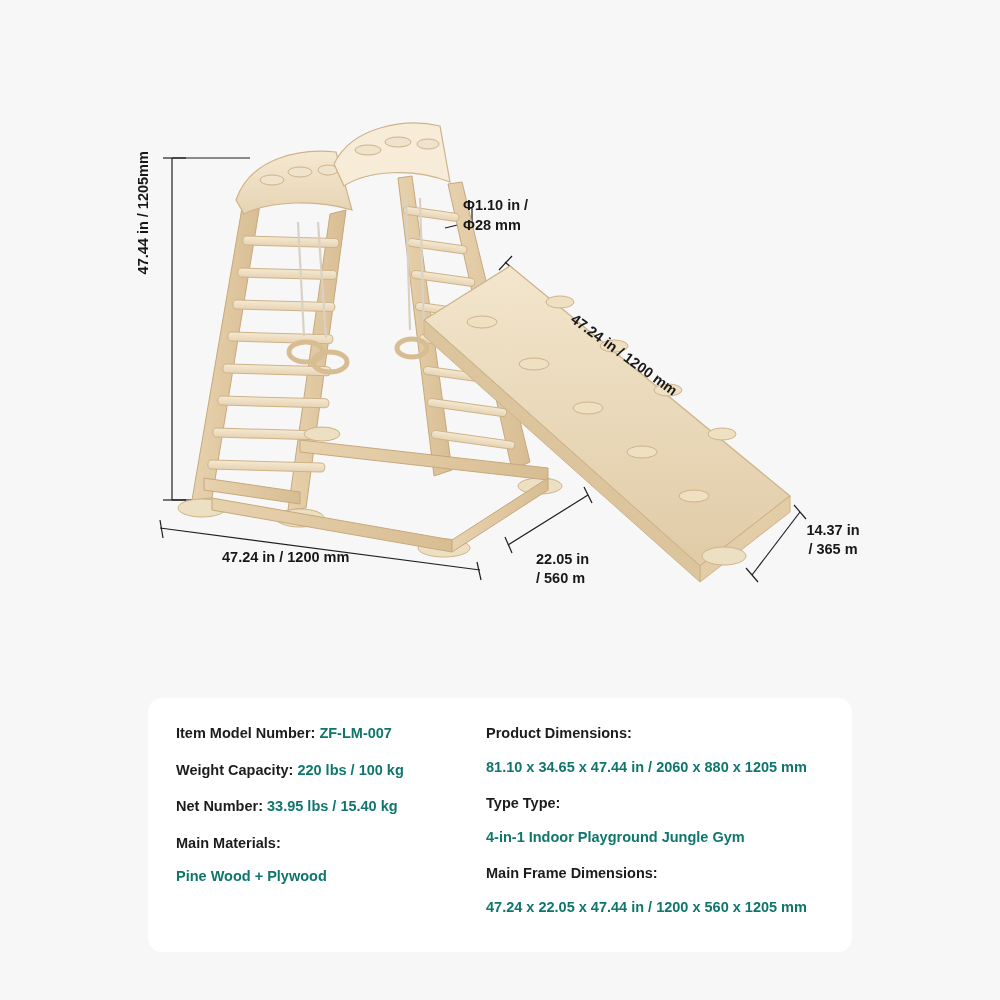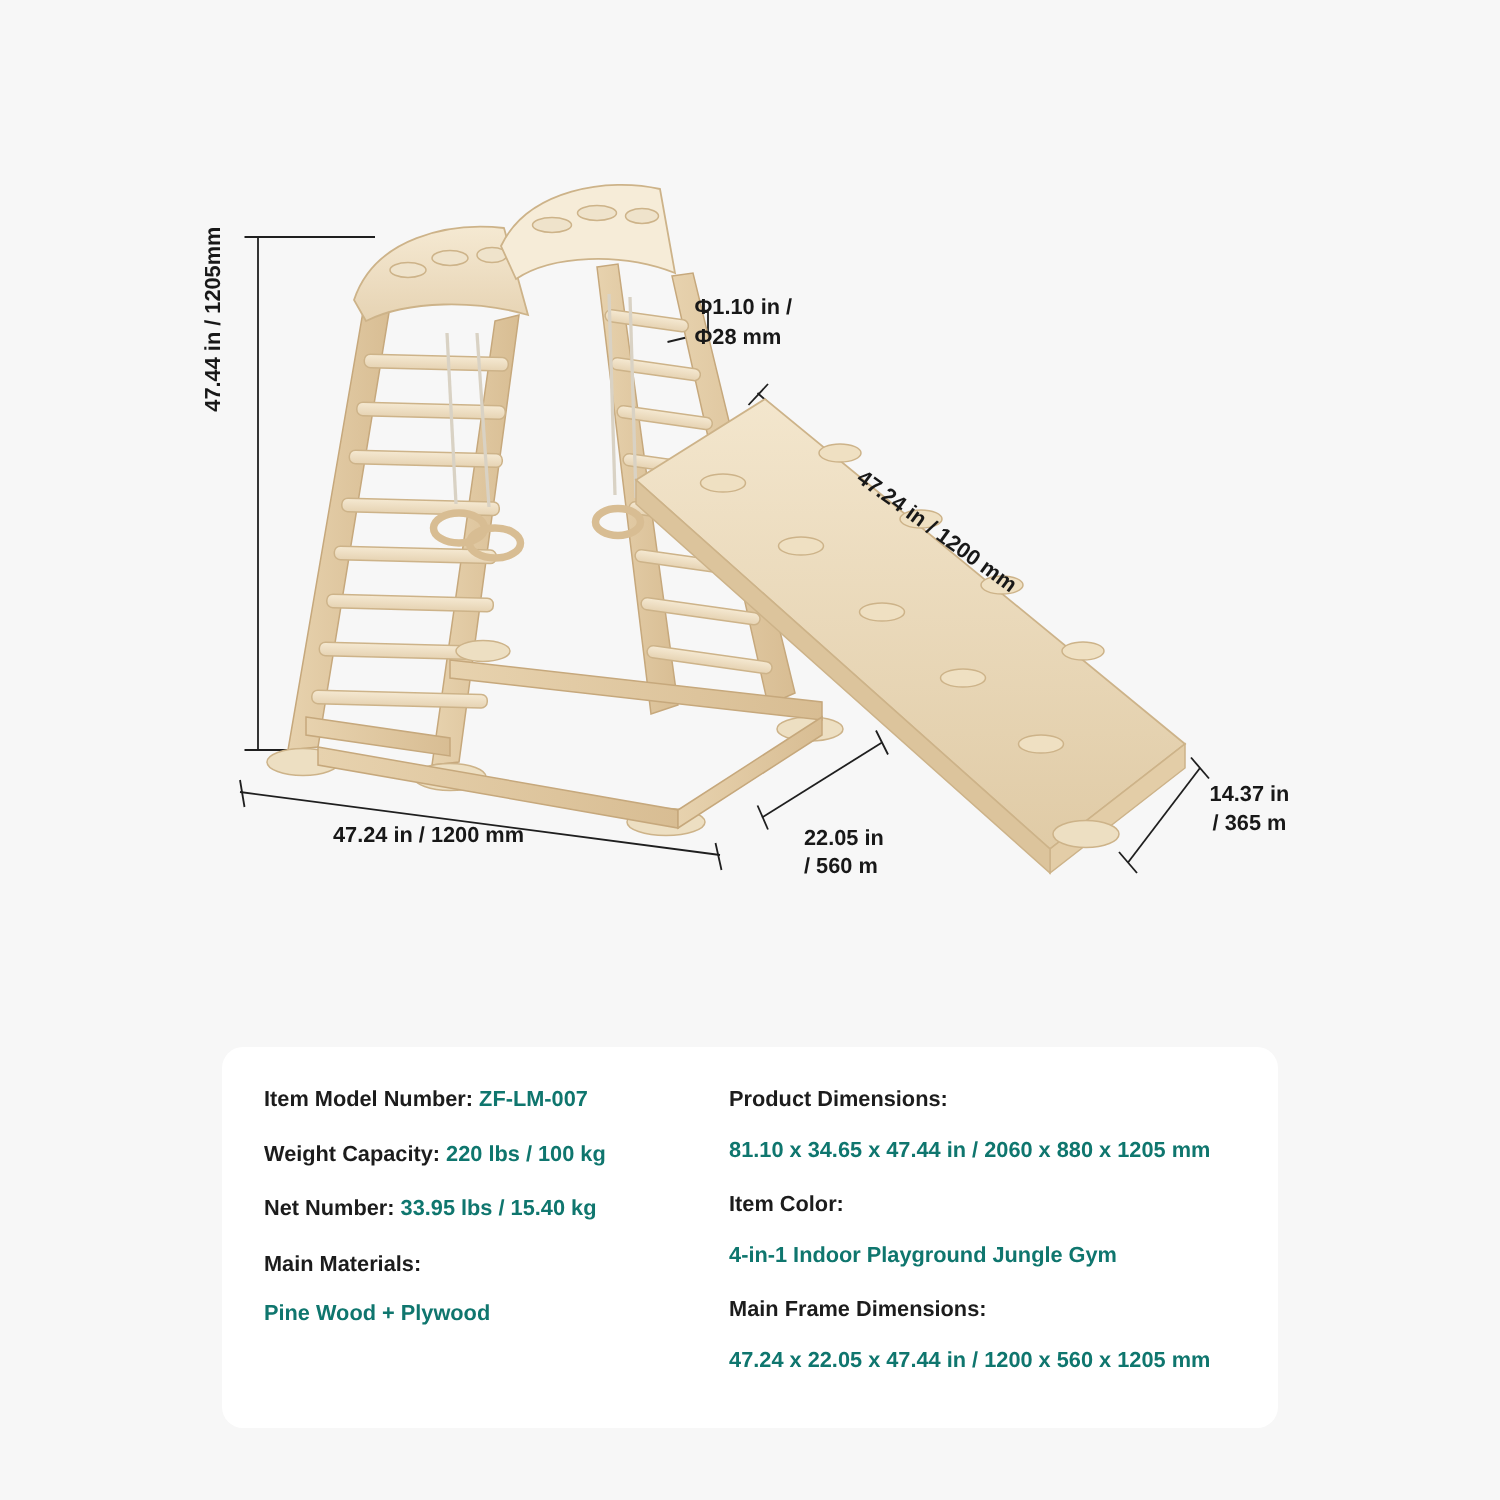--- a/index.html
+++ b/index.html
@@ -294,21 +294,21 @@
           <span class="spec-value block">Pine Wood + Plywood</span>
         </div>
       </div>
 
       <div class="spec-col right">
         <div class="spec-row wrap">
           <span class="spec-label">Product Dimensions:</span>
           <span class="spec-value block">81.10 x 34.65 x 47.44 in / 2060 x 880 x 1205 mm</span>
         </div>
         <div class="spec-row wrap">
-          <span class="spec-label">Item Color:</span>
+          <span class="spec-label">Type Type:</span>
           <span class="spec-value block">4-in-1 Indoor Playground Jungle Gym</span>
         </div>
         <div class="spec-row wrap">
           <span class="spec-label">Main Frame Dimensions:</span>
           <span class="spec-value block">47.24 x 22.05 x 47.44 in / 1200 x 560 x 1205 mm</span>
         </div>
       </div>
 
     </div>
   </div>

